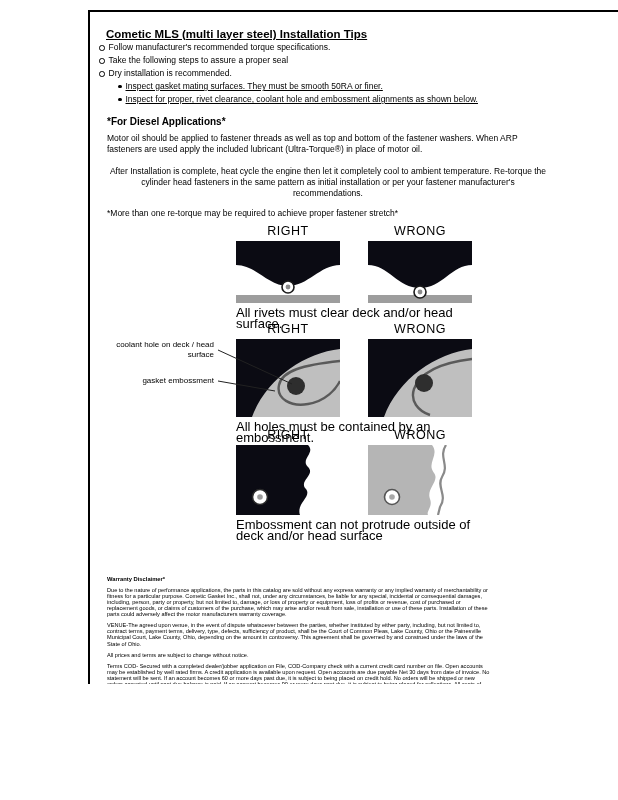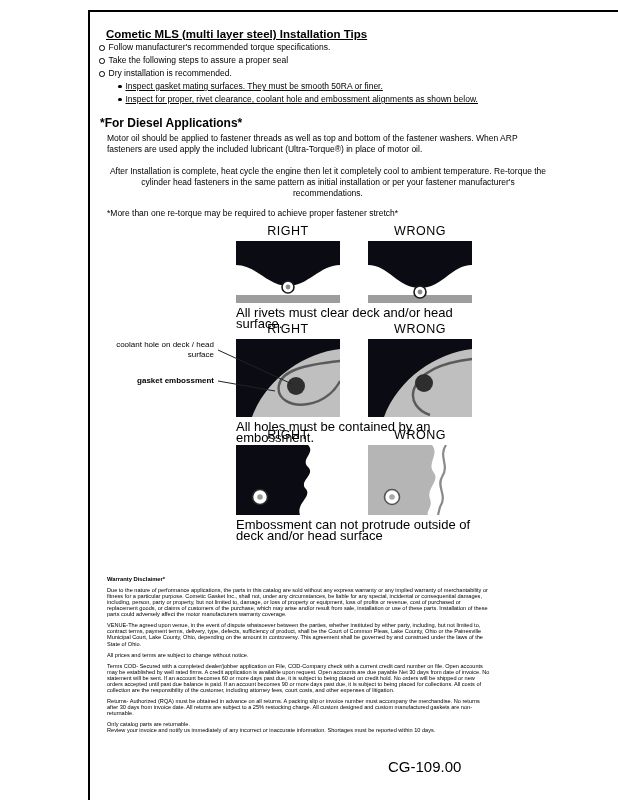--- a/index.html
+++ b/index.html
@@ -1,40 +1,40 @@
 <!DOCTYPE html>
 <html><head>
 <meta charset="utf-8">
 <style>
   html,body{margin:0;padding:0;background:#fff;}
-  .page{position:relative;width:618px;height:800px;background:#ffffff;overflow:hidden;
+  .page{position:relative;width:618px;height:684px;background:#ffffff;overflow:hidden;
         font-family:"Liberation Sans",sans-serif;color:#000;}
   .frame{position:absolute;left:88px;top:10px;width:529px;height:789px;
          border-top:2px solid #000;border-left:2px solid #000;}
   .abs{position:absolute;}
   .title{left:106px;top:20px;font-size:11.5px;font-weight:bold;text-decoration:underline;white-space:nowrap;}
   .tips{left:99px;top:43px;width:490px;}
   .tip{display:flex;align-items:flex-start;gap:4px;margin-bottom:3.5px;font-size:8.5px;line-height:9.5px;}
   .tip.sub{padding-left:19px;text-decoration:underline;}
   .bullet{flex:none;width:4px;height:4px;border-radius:50%;margin-top:2px;}
   .bullet.hollow{border:1px solid #000;background:transparent;width:3.5px;height:3.5px;}
   .bullet.solid{background:#000;width:3.5px;height:3.5px;margin-top:2.5px;}
-  .diesel-heading{left:100px;top:116px;font-size:12px;font-weight:bold;}
+  .diesel-heading{left:107px;top:116px;font-size:10px;font-weight:bold;}
   .body-para{left:107px;font-size:8.5px;line-height:11px;width:442px;}
   .p1{top:133px;} .p2{top:166px;text-align:center;} .p3{top:208px;}
   .fig-block{width:236px;left:236px;}
   .fb1{top:224px;} .fb2{top:322px;} .fb3{top:428px;}
   .label-row{display:flex;gap:28px;margin-bottom:3px;}
   .col-label{width:104px;text-align:center;font-size:12.5px;letter-spacing:.5px;}
   .img-row{display:flex;gap:28px;}
   .fig{display:block;}
   .caption{margin-top:5px;font-size:13px;line-height:10.5px;}
   .cap3{width:245px;}
   .callout{left:110px;width:104px;text-align:right;font-size:8px;line-height:9.5px;}
-  .co1{top:340px;} .co2{top:376px;white-space:nowrap;font-weight:bold;}
+  .co1{top:340px;} .co2{top:376px;white-space:nowrap;}
   .overlay{left:0;top:0;width:618px;height:800px;pointer-events:none;}
   .disclaimer{left:107px;top:576px;width:385px;font-size:5.6px;line-height:1.08;}
   .disclaimer .dh{font-weight:bold;margin-bottom:5px;font-size:5.8px;}
   .disclaimer p{margin:0 0 5px 0;}
   .disclaimer p.tight{margin-bottom:0;}
   .footer-code{left:388px;top:758px;font-size:15px;}
 </style>
 </head>
 <body>
 

